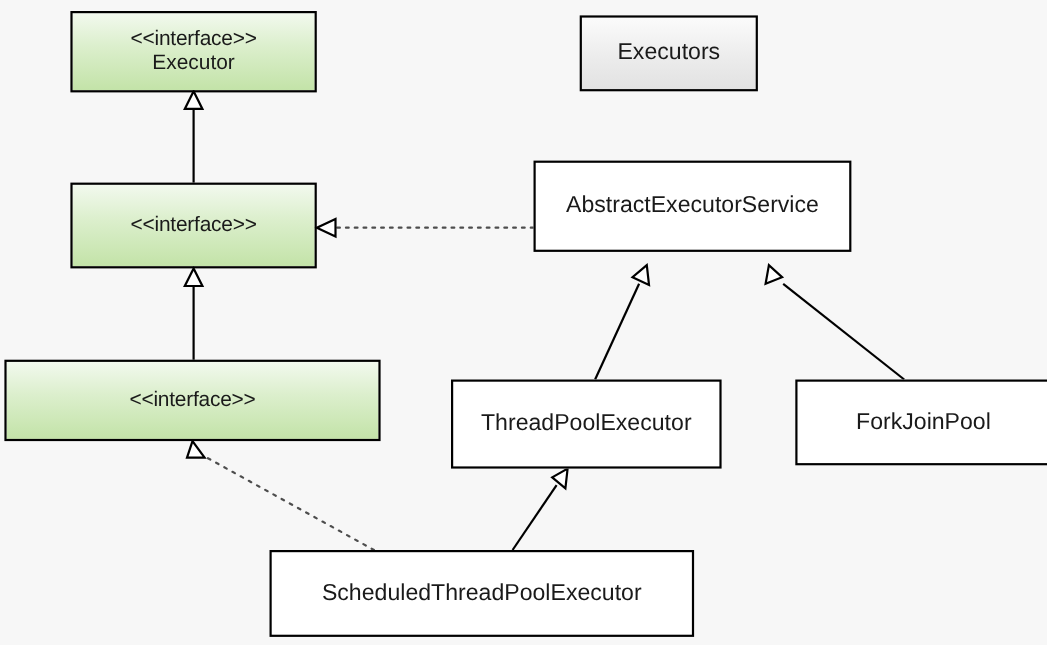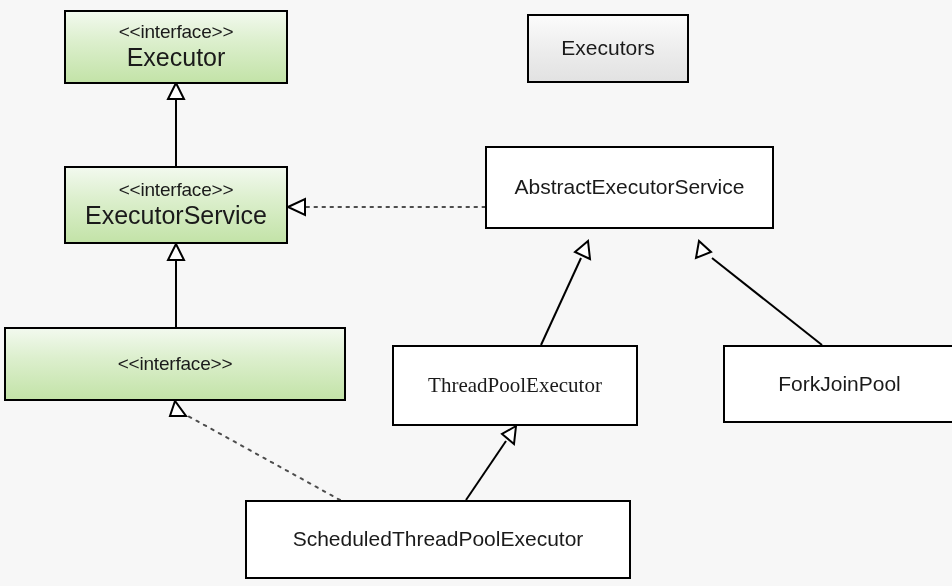--- a/index.html
+++ b/index.html
@@ -45,21 +45,21 @@
   }
   .node.util {
     background: linear-gradient(to bottom, #fbfbfb 0%, #ececec 55%, #e2e2e2 100%);
   }
   .stereotype {
     font-size: 19px;
     letter-spacing: -0.2px;
     white-space: nowrap;
   }
   .cname {
-    font-size: 25px;
+    font-size: 19px;
     white-space: nowrap;
   }
   .cname.solo {
     font-size: 21px;
   }
 </style>
 </head>
 <body>
 
 <div id="canvas">
@@ -106,32 +106,31 @@
     <span class="stereotype">&lt;&lt;interface&gt;&gt;</span>
     <span class="cname">Executor</span>
   </div>
 
   <div class="node util" style="left:527px; top:14px; width:162px; height:69px;">
     <span class="cname solo">Executors</span>
   </div>
 
   <div class="node iface" style="left:64px; top:166px; width:224px; height:78px;">
     <span class="stereotype">&lt;&lt;interface&gt;&gt;</span>
-    <span class="cname">ExecutorService</span>
   </div>
 
   <div class="node plain" style="left:485px; top:146px; width:289px; height:83px;align-items:center;">
     <span class="cname solo">AbstractExecutorService</span>
   </div>
 
   <div class="node iface" style="left:4px; top:327px; width:342px; height:74px;">
     <span class="stereotype">&lt;&lt;interface&gt;&gt;</span>
   </div>
 
-  <div class="node plain" style="left:392px; top:345px; width:246px; height:81px;font-family:Liberation Serif, serif;">
+  <div class="node plain" style="left:410px; top:345px; width:246px; height:81px;">
     <span class="cname solo">ThreadPoolExecutor</span>
   </div>
 
   <div class="node plain" style="left:723px; top:345px; width:233px; height:78px;">
     <span class="cname solo">ForkJoinPool</span>
   </div>
 
   <div class="node plain" style="left:198px; top:500px; width:386px; height:79px;margin-left:47px;">
     <span class="cname solo">ScheduledThreadPoolExecutor</span>
   </div>

